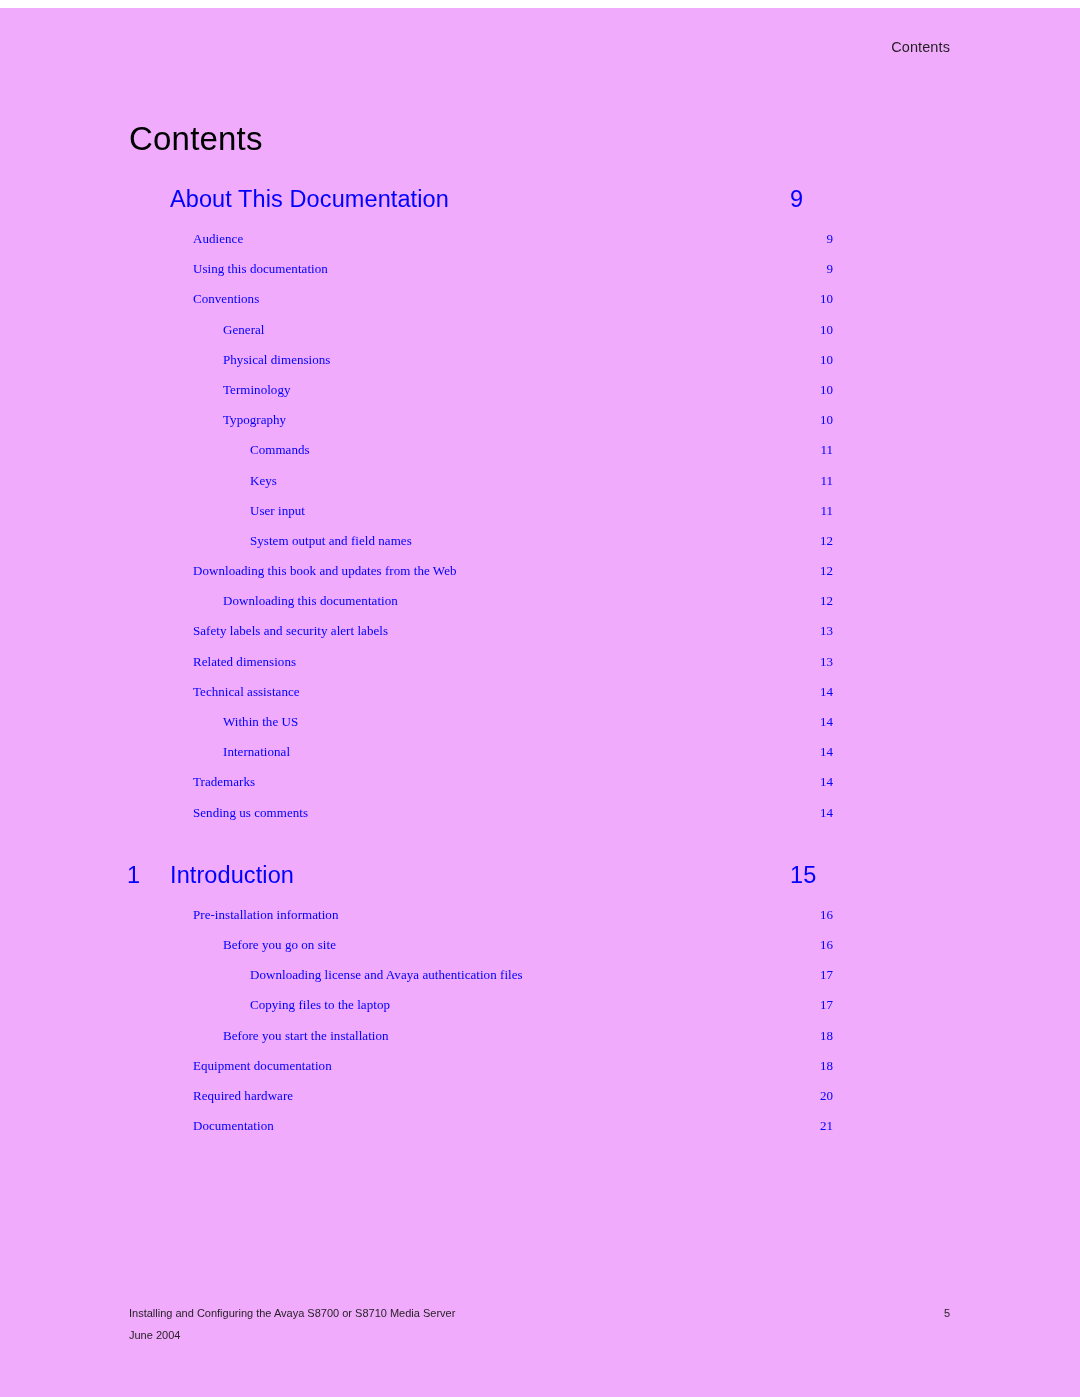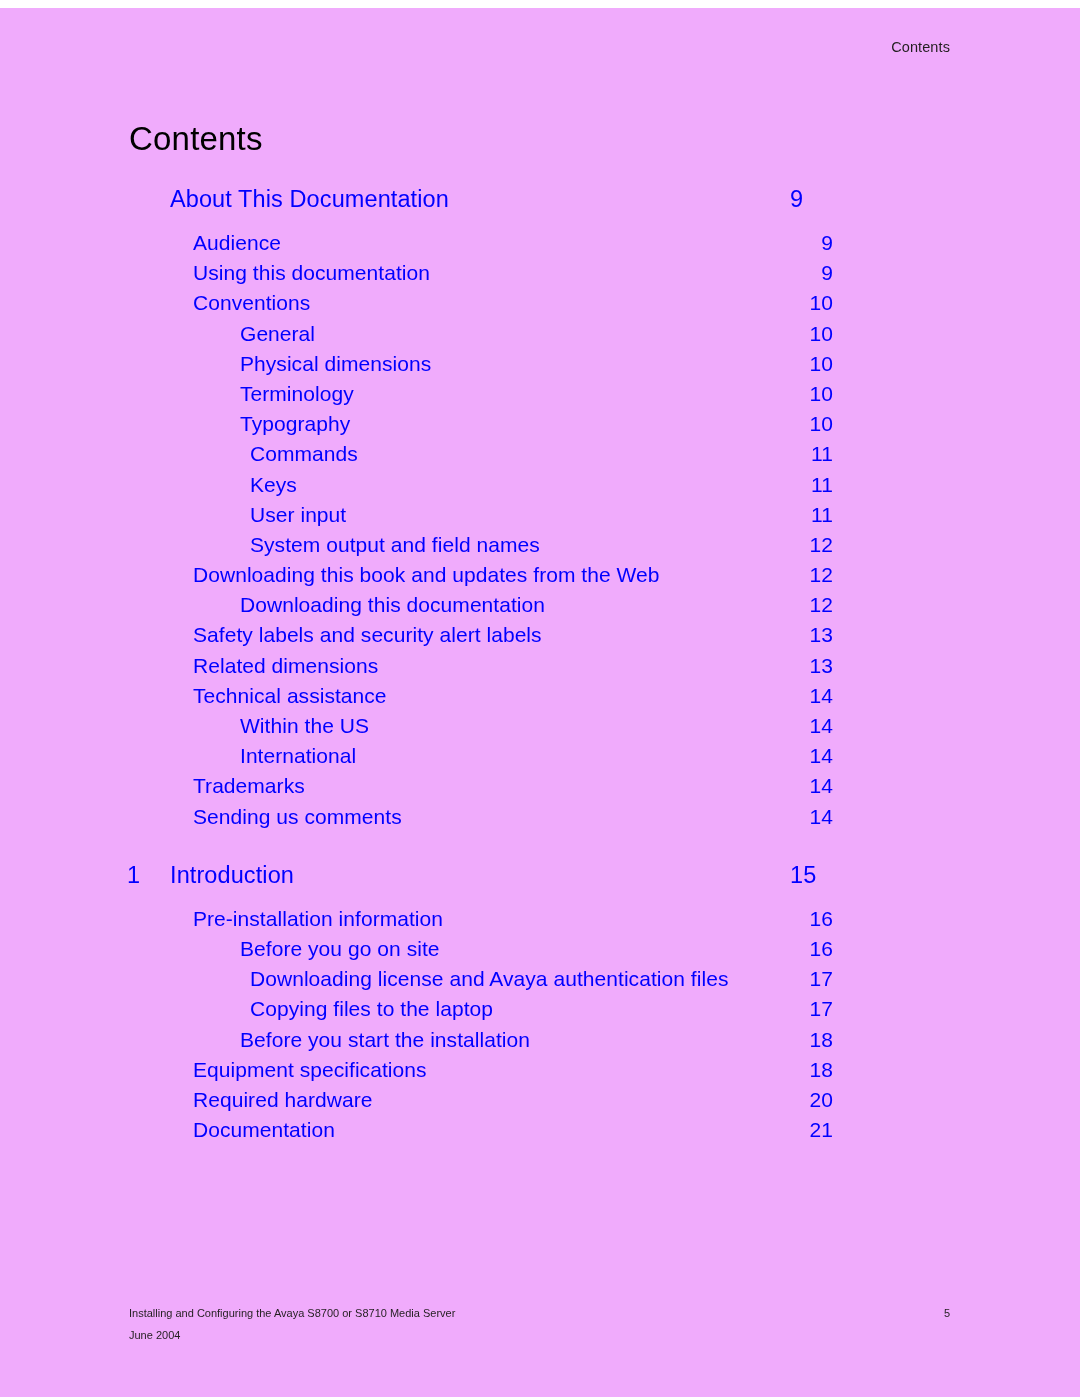--- a/index.html
+++ b/index.html
@@ -84,41 +84,42 @@
   .toc-row.chapter .entry-page {
     position: absolute;
     left: 790px;
     top: 2px;
     color: #0000ff;
   }
 
   
   .toc-row.entry {
     height: 30.2px;
-    font-size: 21px;
+    font-size: 13px;
     letter-spacing: 0.05px;
+    font-family: Liberation Serif, serif;
   }
   .toc-row.entry .entry-label {
     position: absolute;
     top: 0;
     color: #0000ff;
     white-space: nowrap;
   }
   .toc-row.entry .entry-page {
     position: absolute;
     top: 0;
     left: 0;
     width: 833px;
     text-align: right;
     color: #0000ff;
   }
 
   
   .lvl1 .entry-label { left: 193px; }
-  .lvl2 .entry-label { left: 240px; }
+  .lvl2 .entry-label { left: 223px; }
   .lvl3 .entry-label { left: 250px; }
 
   
   .gap-before-chapter { height: 25px; }
 
   
   .footer {
     position: absolute;
     left: 129px;
     top: 1294px;
@@ -254,21 +255,21 @@
       </a>
       <a class="toc-row entry lvl3" href="#">
         <span class="entry-label">Copying files to the laptop</span>
         <span class="entry-page">17</span>
       </a>
       <a class="toc-row entry lvl2" href="#">
         <span class="entry-label">Before you start the installation</span>
         <span class="entry-page">18</span>
       </a>
       <a class="toc-row entry lvl1" href="#">
-        <span class="entry-label">Equipment specifications</span>
+        <span class="entry-label">Equipment documentation</span>
         <span class="entry-page">18</span>
       </a>
       <a class="toc-row entry lvl1" href="#">
         <span class="entry-label">Required hardware</span>
         <span class="entry-page">20</span>
       </a>
       <a class="toc-row entry lvl1" href="#">
         <span class="entry-label">Documentation</span>
         <span class="entry-page">21</span>
       </a>

